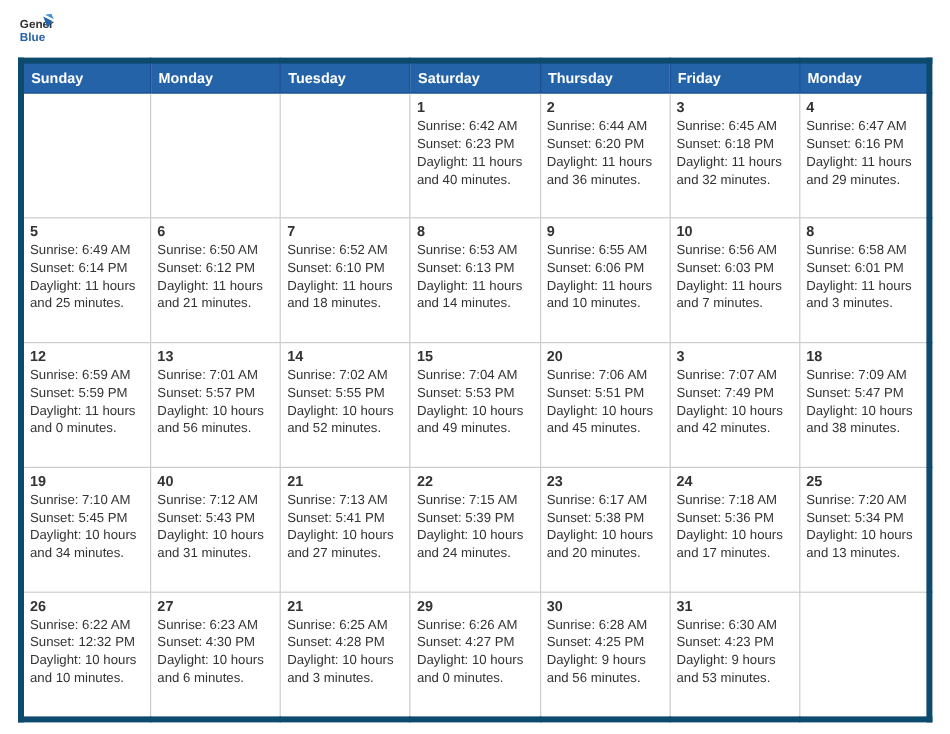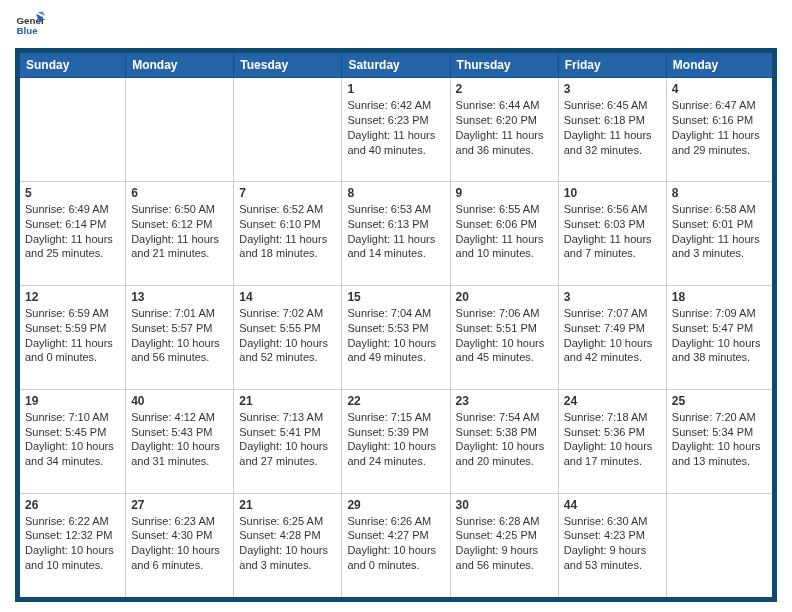--- a/index.html
+++ b/index.html
@@ -241,39 +241,39 @@
         </tr>
         <tr class="week-row">
           <td>
             <div class="day-number">19</div>
             <div class="day-info">Sunrise: 7:10 AM
 Sunset: 5:45 PM
 Daylight: 10 hours and 34 minutes.</div>
           </td>
           <td>
             <div class="day-number">40</div>
-            <div class="day-info">Sunrise: 4:12 AM
+            <div class="day-info">Sunrise: 7:12 AM
 Sunset: 5:43 PM
 Daylight: 10 hours and 31 minutes.</div>
           </td>
           <td>
             <div class="day-number">21</div>
             <div class="day-info">Sunrise: 7:13 AM
 Sunset: 5:41 PM
 Daylight: 10 hours and 27 minutes.</div>
           </td>
           <td>
             <div class="day-number">22</div>
             <div class="day-info">Sunrise: 7:15 AM
 Sunset: 5:39 PM
 Daylight: 10 hours and 24 minutes.</div>
           </td>
           <td>
             <div class="day-number">23</div>
-            <div class="day-info">Sunrise: 7:54 AM
+            <div class="day-info">Sunrise: 6:17 AM
 Sunset: 5:38 PM
 Daylight: 10 hours and 20 minutes.</div>
           </td>
           <td>
             <div class="day-number">24</div>
             <div class="day-info">Sunrise: 7:18 AM
 Sunset: 5:36 PM
 Daylight: 10 hours and 17 minutes.</div>
           </td>
           <td>
@@ -308,21 +308,21 @@
 Sunset: 4:27 PM
 Daylight: 10 hours and 0 minutes.</div>
           </td>
           <td>
             <div class="day-number">30</div>
             <div class="day-info">Sunrise: 6:28 AM
 Sunset: 4:25 PM
 Daylight: 9 hours and 56 minutes.</div>
           </td>
           <td>
-            <div class="day-number">44</div>
+            <div class="day-number">31</div>
             <div class="day-info">Sunrise: 6:30 AM
 Sunset: 4:23 PM
 Daylight: 9 hours and 53 minutes.</div>
           </td>
           <td class="empty-cell"></td>
         </tr>
       </tbody>
   </table>
 </div>
 

